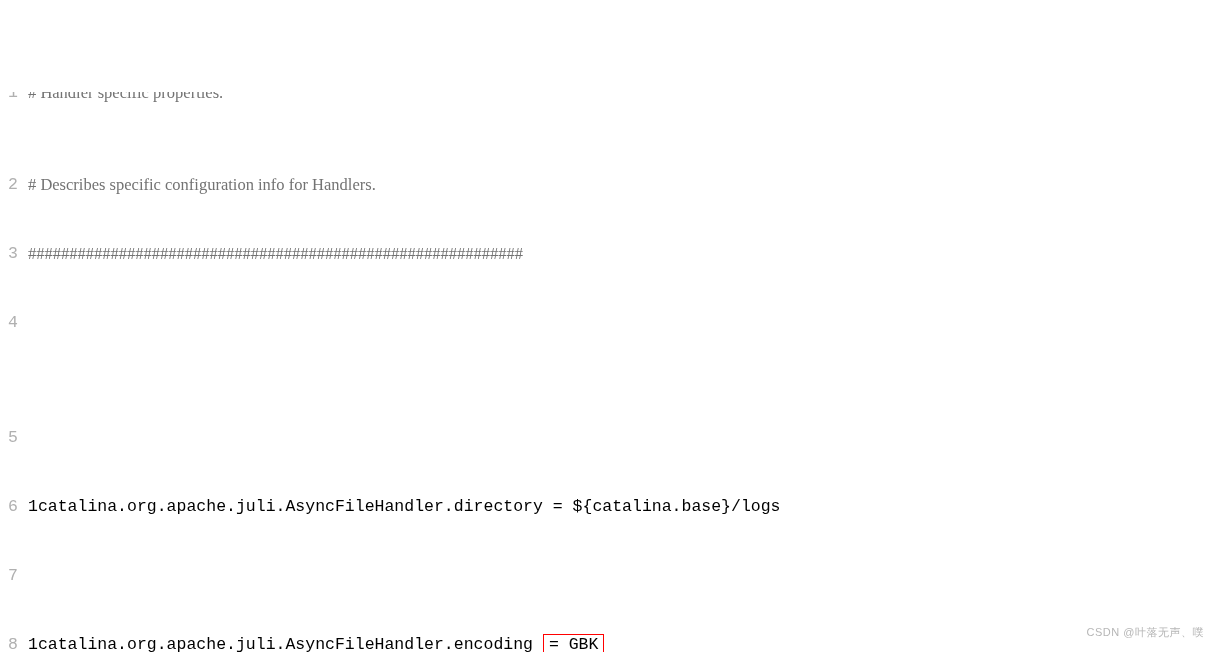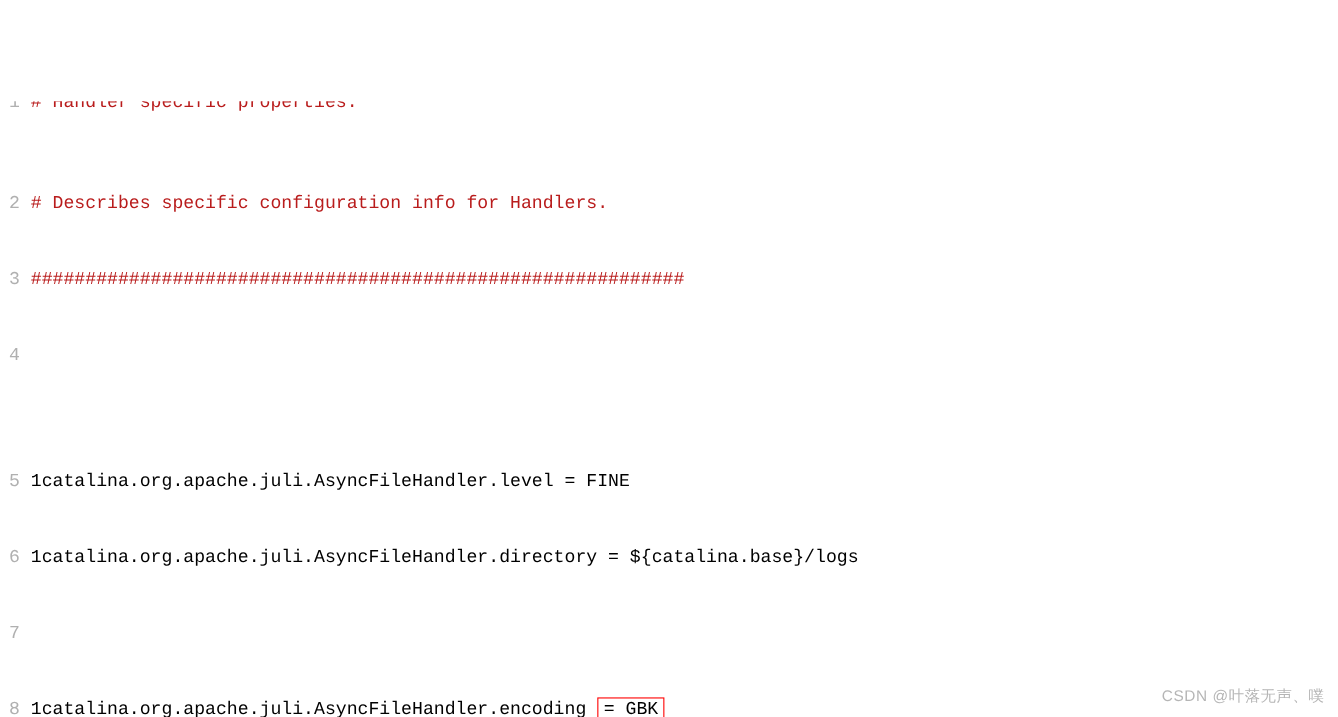--- a/index.html
+++ b/index.html
@@ -29,37 +29,38 @@
   .gutter {
     color: #b0b0b0;
     text-align: right;
     width: 14px;
     flex-shrink: 0;
     font-size: 16.5px;
     user-select: none;
     margin-right: 10px;
   }
   .comment {
-    color: #b91c1c;
+    color: #737373;
+    font-family: Liberation Serif, serif;
   }
   .boxed {
     border: 1.5px solid #ff0000;
     display: inline-block;
     padding: 0 5px;
     line-height: 20px;
     height: 21px;
     box-sizing: border-box;
   }
   .watermark {
     position: absolute;
     right: 12px;
     bottom: 8px;
     color: rgba(120,120,120,0.55);
     font-family: "Microsoft YaHei", Arial, sans-serif;
-    font-size: 14px;
+    font-size: 11px;
     letter-spacing: 0.5px;
     pointer-events: none;
   }
 </style>
 </head>
 <body>
 
 <div class="code-area">
 
   
@@ -76,21 +77,20 @@
     <span class="gutter">3</span>
     <span class="comment">############################################################</span>
   </div>
   <div class="line">
     <span class="gutter">4</span>
   </div>
 
   
   <div class="line">
     <span class="gutter">5</span>
-    <span>1catalina.org.apache.juli.AsyncFileHandler.level = FINE</span>
   </div>
   <div class="line">
     <span class="gutter">6</span>
     <span>1catalina.org.apache.juli.AsyncFileHandler.directory = ${catalina.base}/logs</span>
   </div>
   <div class="line">
     <span class="gutter">7</span>
   </div>
   <div class="line">
     <span class="gutter">8</span>

